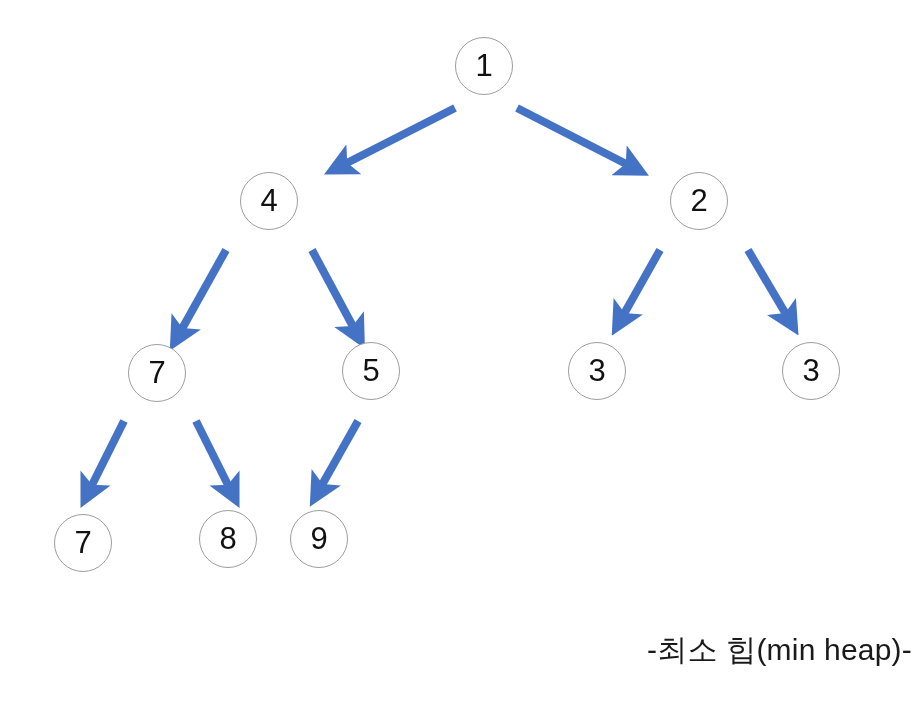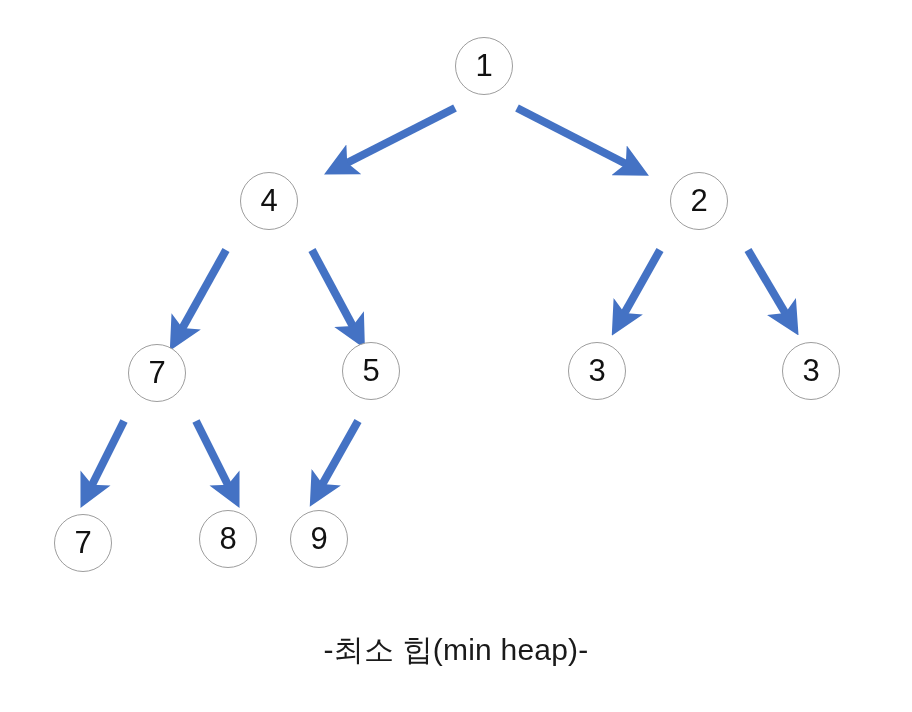--- a/index.html
+++ b/index.html
@@ -46,21 +46,21 @@
     font-weight: 400;
     letter-spacing: 0;
     user-select: none;
     transform: translateY(-1px);
   }
   #caption {
     position: absolute;
     left: 0;
     top: 630px;
     width: 912px;
-    text-align: center;
+    text-align: right;
     font-size: 30px;
     color: #1a1a1a;
     letter-spacing: 0.2px;
     white-space: nowrap;
   }
 </style>
 </head>
 <body>
 
 <div id="canvas">

